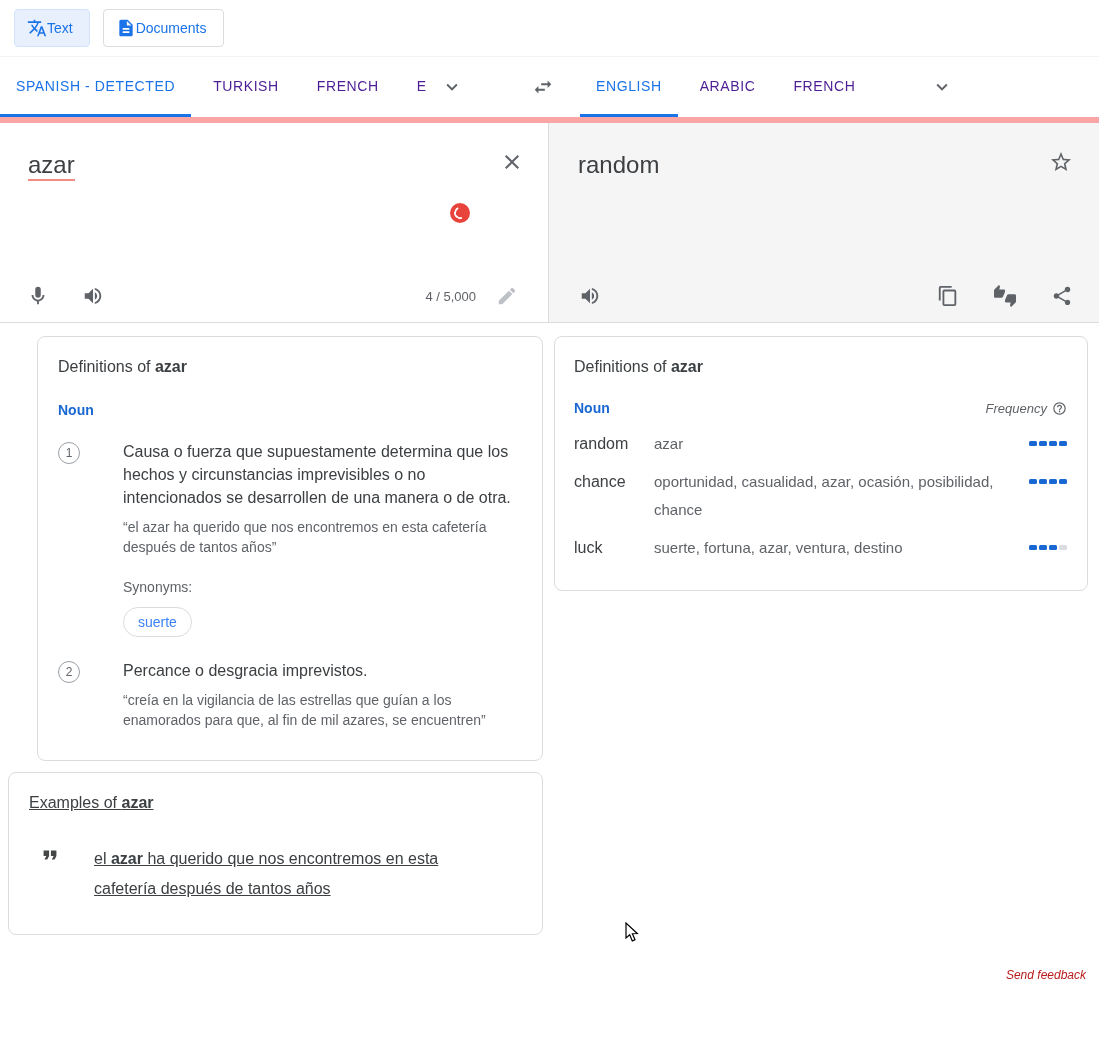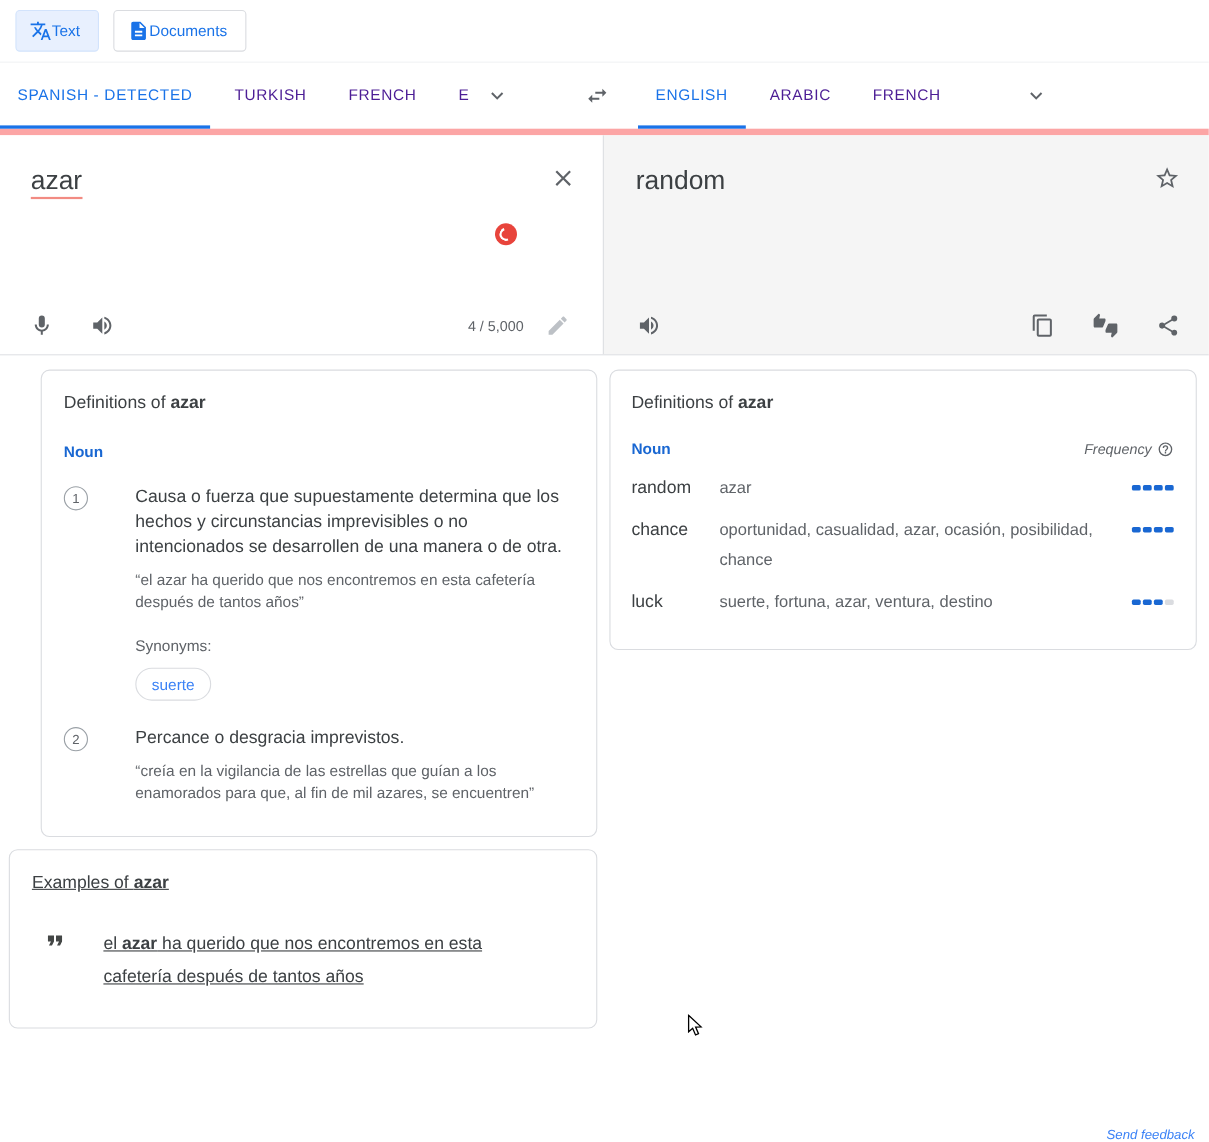--- a/index.html
+++ b/index.html
@@ -86,22 +86,22 @@
   .trans-header { display:flex; justify-content:space-between; align-items:center; margin-top:24px; }
   .freq-label { display:flex; align-items:center; gap:5px; font-size:13px; font-style:italic; color:#5f6368; }
   .freq-help { color:#5f6368; cursor:pointer; display:inline-flex; }
   .trans-table { display:grid; grid-template-columns:80px 1fr 44px; row-gap:10px; margin-top:14px; }
   .t-word { font-size:16px; color:#3c4043; line-height:28px; }
   .t-trans { font-size:15px; color:#5f6368; line-height:28px; padding-right:10px; }
   .t-freq { display:flex; gap:2px; justify-content:flex-end; padding-top:11px; }
   .freq-seg { width:8px; height:5px; border-radius:1.5px; background:#dadce0; }
   .freq-seg.filled { background:#1967d2; }
 
-  .send-feedback { position:absolute; right:13px; top:1024px; font-size:12px; font-style:italic;
-                   color:#3b82f6; cursor:pointer; }
+  .send-feedback { position:absolute; right:13px; top:968px; font-size:12px; font-style:italic;
+                   color:#b91c1c; cursor:pointer; }
   .cursor { position:absolute; left:625px; top:922px; pointer-events:none; }
 </style>
 </head>
 <body>
 
 <div class="app">
 
   <header class="topbar">
     <div class="mode-btn active">
       <span class="icon">

